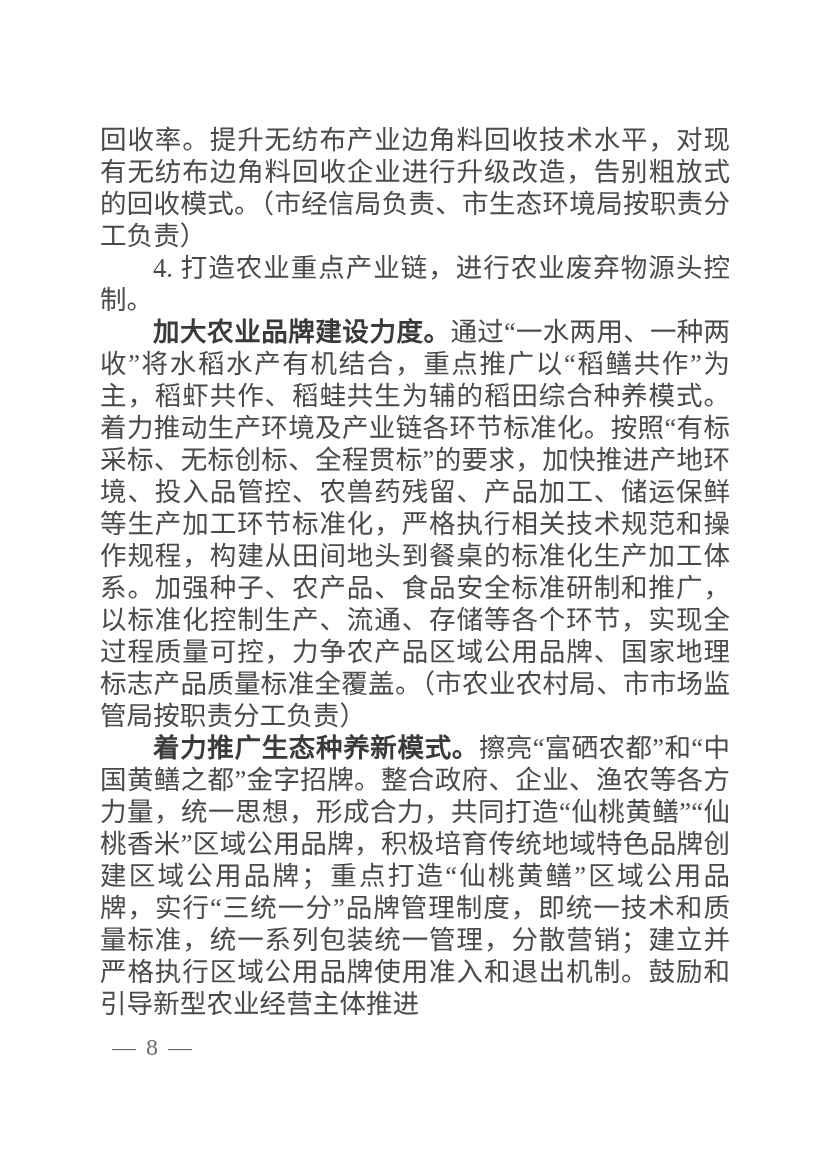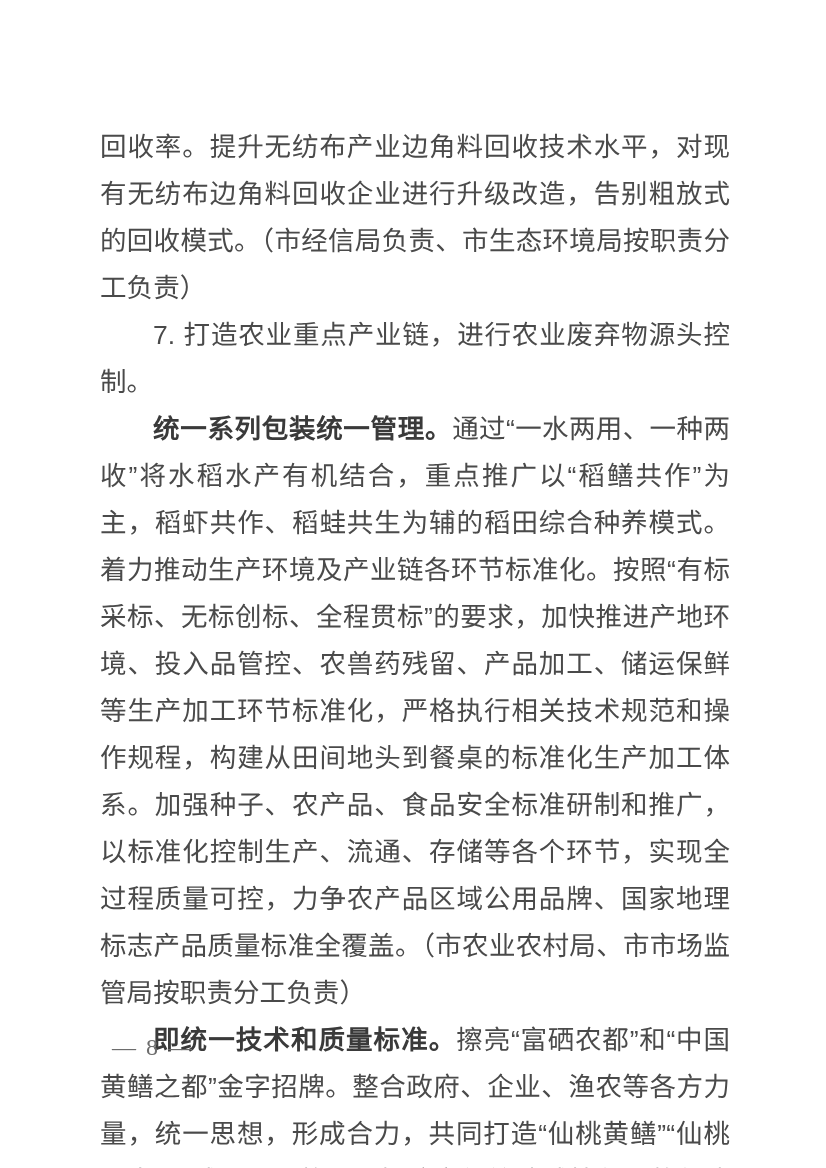--- a/index.html
+++ b/index.html
@@ -22,23 +22,23 @@
   .content {
     position: absolute;
     left: 100px;
     top: 124px;
     width: 630px;
   }
 
   
   .para {
     margin: 0;
-    font-family: Liberation Sans, sans-serif;
+    font-family: Liberation Serif, serif;
     font-size: 26.5px;
-    line-height: 47px;
+    line-height: 32px;
     color: #4a4a4a;
     text-align: justify;
     text-justify: inter-character;
     text-indent: 0;
     letter-spacing: 0.1px;
     word-break: break-all;
   }
 
   .para.indent {
     text-indent: 53px;
@@ -71,23 +71,23 @@
 </head>
 <body>
 
 <div class="page">
 
   <div class="content">
 
     <p class="para cont">回收率。提升无纺布产业边角料回收技术水平，对现有无纺布边角料回收企业进行升级改造，告别粗放式的回收模式。（市经信局负责、市生态环境局按职责分工负责）</p>
 
 
-    <p class="para indent">7. 打造农业重点产业链，进行农业废弃物源头控制。</p>
+    <p class="para indent">4. 打造农业重点产业链，进行农业废弃物源头控制。</p>
 
-    <p class="para indent"><span class="lead">统一系列包装统一管理。</span><span>通过“一水两用、一种两收”将水稻水产有机结合，重点推广以“稻鳝共作”为主，稻虾共作、稻蛙共生为辅的稻田综合种养模式。着力推动生产环境及产业链各环节标准化。按照“有标采标、无标创标、全程贯标”的要求，加快推进产地环境、投入品管控、农兽药残留、产品加工、储运保鲜等生产加工环节标准化，严格执行相关技术规范和操作规程，构建从田间地头到餐桌的标准化生产加工体系。加强种子、农产品、食品安全标准研制和推广，以标准化控制生产、流通、存储等各个环节，实现全过程质量可控，力争农产品区域公用品牌、国家地理标志产品质量标准全覆盖。（市农业农村局、市市场监管局按职责分工负责）</span></p>
+    <p class="para indent"><span class="lead">加大农业品牌建设力度。</span><span>通过“一水两用、一种两收”将水稻水产有机结合，重点推广以“稻鳝共作”为主，稻虾共作、稻蛙共生为辅的稻田综合种养模式。着力推动生产环境及产业链各环节标准化。按照“有标采标、无标创标、全程贯标”的要求，加快推进产地环境、投入品管控、农兽药残留、产品加工、储运保鲜等生产加工环节标准化，严格执行相关技术规范和操作规程，构建从田间地头到餐桌的标准化生产加工体系。加强种子、农产品、食品安全标准研制和推广，以标准化控制生产、流通、存储等各个环节，实现全过程质量可控，力争农产品区域公用品牌、国家地理标志产品质量标准全覆盖。（市农业农村局、市市场监管局按职责分工负责）</span></p>
 
-    <p class="para indent"><span class="lead">即统一技术和质量标准。</span><span>擦亮“富硒农都”和“中国黄鳝之都”金字招牌。整合政府、企业、渔农等各方力量，统一思想，形成合力，共同打造“仙桃黄鳝”“仙桃香米”区域公用品牌，积极培育传统地域特色品牌创建区域公用品牌；重点打造“仙桃黄鳝”区域公用品牌，实行“三统一分”品牌管理制度，即统一技术和质量标准，统一系列包装统一管理，分散营销；建立并严格执行区域公用品牌使用准入和退出机制。鼓励和引导新型农业经营主体推进</span></p>
+    <p class="para indent"><span class="lead">着力推广生态种养新模式。</span><span>擦亮“富硒农都”和“中国黄鳝之都”金字招牌。整合政府、企业、渔农等各方力量，统一思想，形成合力，共同打造“仙桃黄鳝”“仙桃香米”区域公用品牌，积极培育传统地域特色品牌创建区域公用品牌；重点打造“仙桃黄鳝”区域公用品牌，实行“三统一分”品牌管理制度，即统一技术和质量标准，统一系列包装统一管理，分散营销；建立并严格执行区域公用品牌使用准入和退出机制。鼓励和引导新型农业经营主体推进</span></p>
 
   </div>
 
   <div class="footer">— 8 —</div>
 
 </div>
 
 </body></html>

